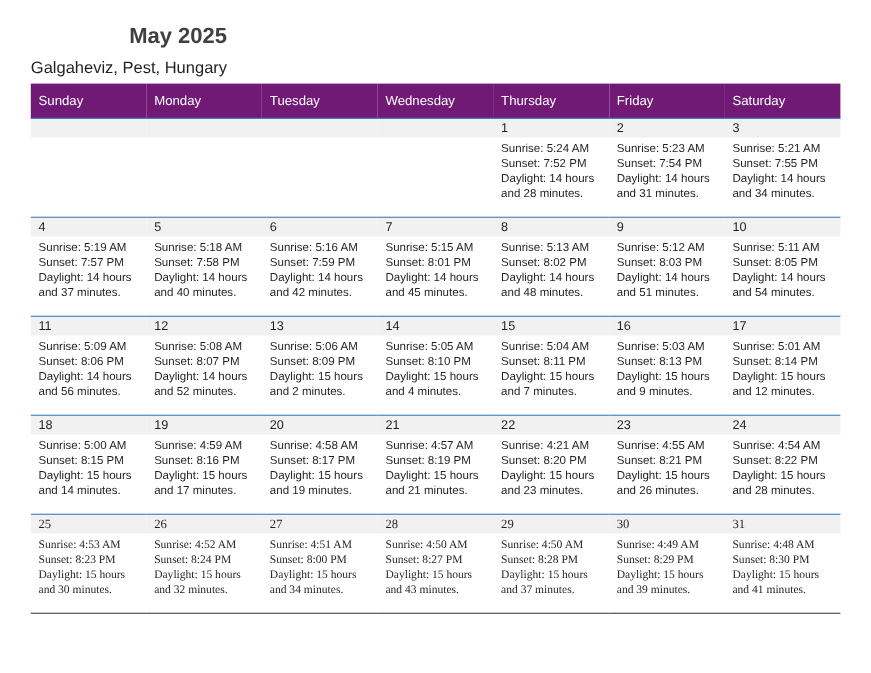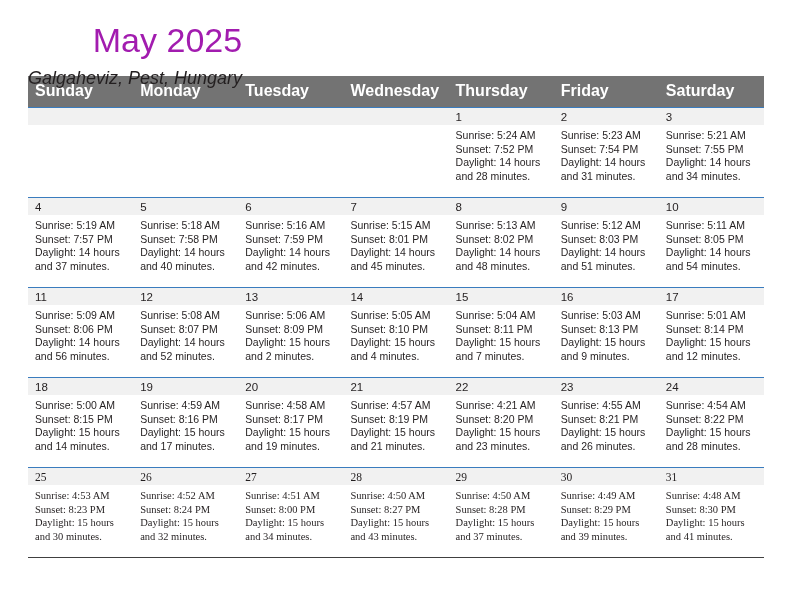--- a/index.html
+++ b/index.html
@@ -61,45 +61,44 @@
     top: 20px;
     font-size: 23px;
     color: #1b7fd4;
     font-family: "Liberation Sans", sans-serif;
   }
   .title-block {
     text-align: right;
     margin-top: 22px;
   }
   .cal-title {
-    font-size: 34px;
-    font-weight: normal;
-    color: #a21caf;
+    font-size: 20px;
+    font-weight: bold;
+    color: #404040;
     line-height: 1.1;
     margin: 0;
   }
   .cal-subtitle {
-    font-size: 18px;
+    font-size: 15px;
     color: #231f20;
     margin: 10px 0 0 0;
     line-height: 1.1;
-    font-style: italic;
   }
 
   
   .calendar {
     width: 736px;
     border-collapse: collapse;
     table-layout: fixed;
   }
   .calendar thead th {
-    background: #737373;
+    background: #701a75;
     color: #ffffff;
-    font-size: 16px;
-    font-weight: bold;
+    font-size: 12px;
+    font-weight: normal;
     text-align: left;
     padding: 5px 0 6px 7px;
     height: 20px;
     border: none;
   }
   .calendar tbody td {
     vertical-align: top;
     padding: 0;
     border-top: 1px solid #3a7cbe;
     height: 90px;

